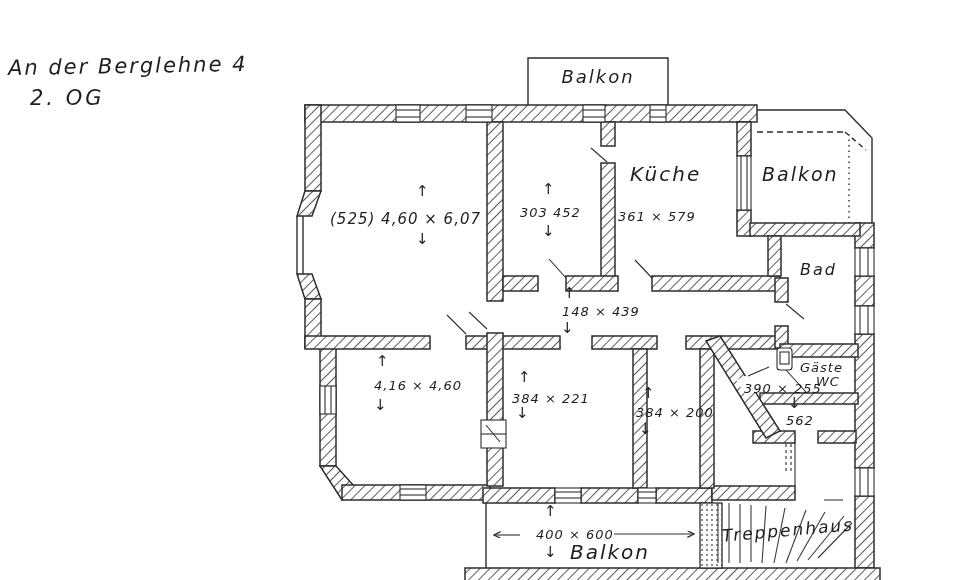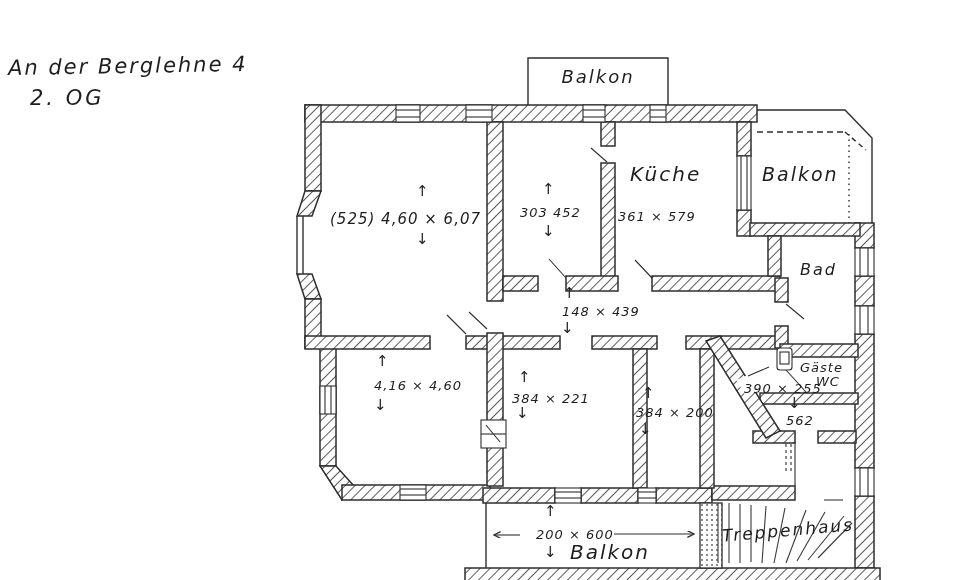--- a/index.html
+++ b/index.html
@@ -194,21 +194,21 @@
 <div class="lbl room" style="left:762px;top:117px;font-size:19px">Balkon</div>
 <div class="lbl room" style="left:800px;top:214px;font-size:16px">Bad</div>
 <div class="lbl dim" style="left:562px;top:257px">148 × 439</div>
 <div class="lbl dims" style="left:800px;top:313px">Gäste</div>
 <div class="lbl dims" style="left:816px;top:327px">WC</div>
 <div class="lbl dims" style="left:744px;top:334px">390 × 255</div>
 <div class="lbl dims" style="left:786px;top:366px">562</div>
 <div class="lbl dim" style="left:374px;top:331px">4,16 × 4,60</div>
 <div class="lbl dim" style="left:512px;top:344px">384 × 221</div>
 <div class="lbl dims" style="left:636px;top:358px">384 × 200</div>
-<div class="lbl dim" style="left:536px;top:480px">200 × 600</div>
+<div class="lbl dim" style="left:536px;top:480px">400 × 600</div>
 <div class="lbl room" style="left:570px;top:494px;font-size:20px">Balkon</div>
 <div class="lbl room" style="left:722px;top:474px;font-size:17px;transform:rotate(-5deg)">Treppenhaus</div>
 
 <span class="arr" style="left:416px;top:136px">↑</span>
 <span class="arr" style="left:416px;top:184px">↓</span>
 <span class="arr" style="left:542px;top:134px">↑</span>
 <span class="arr" style="left:542px;top:176px">↓</span>
 <span class="arr" style="left:563px;top:238px">↑</span>
 <span class="arr" style="left:561px;top:273px">↓</span>
 <span class="arr" style="left:376px;top:306px">↑</span>

